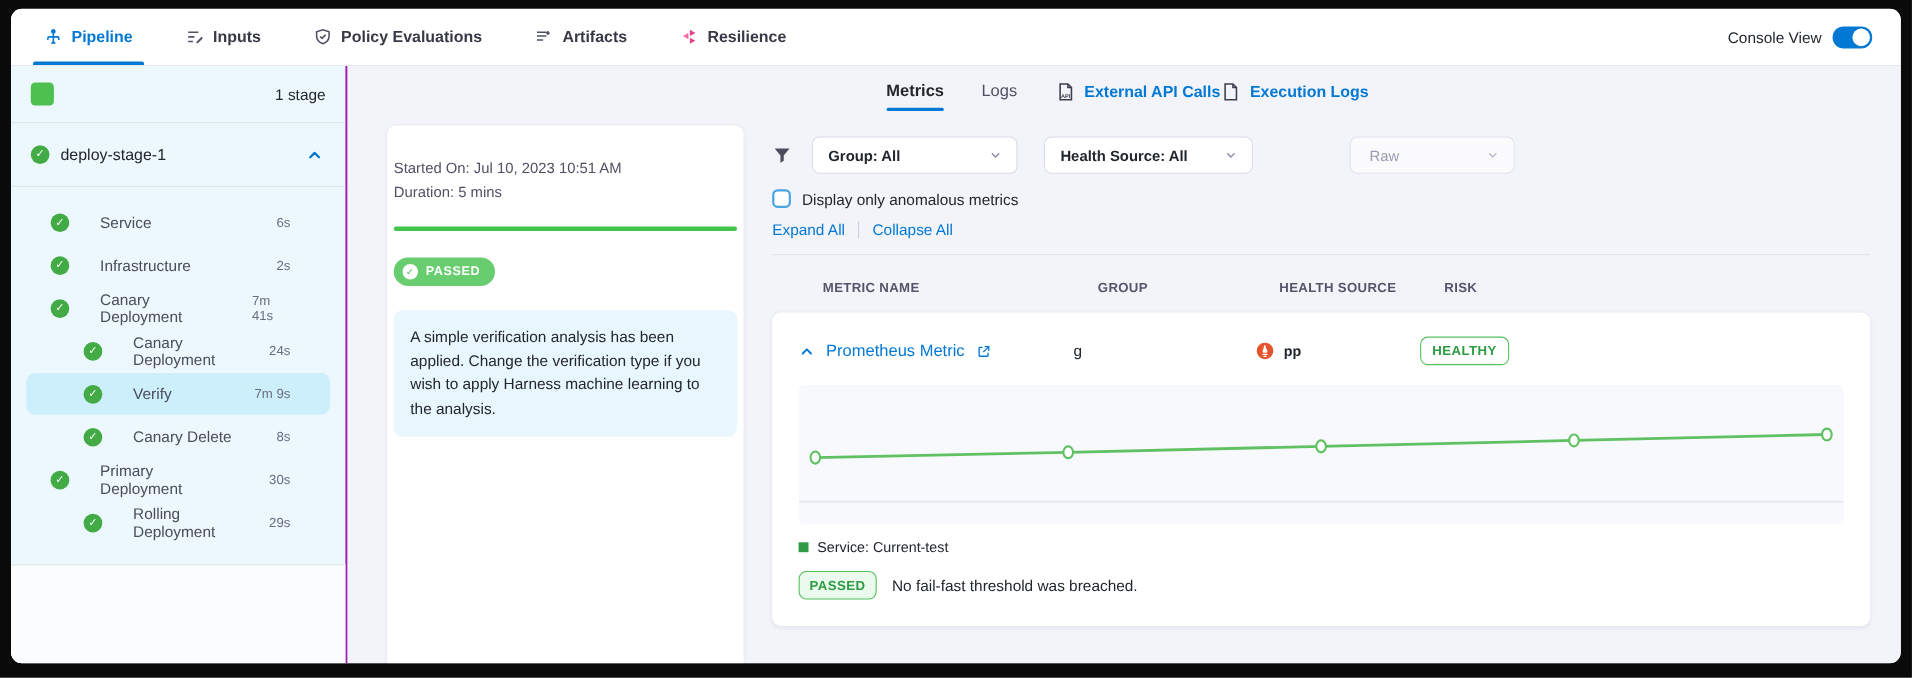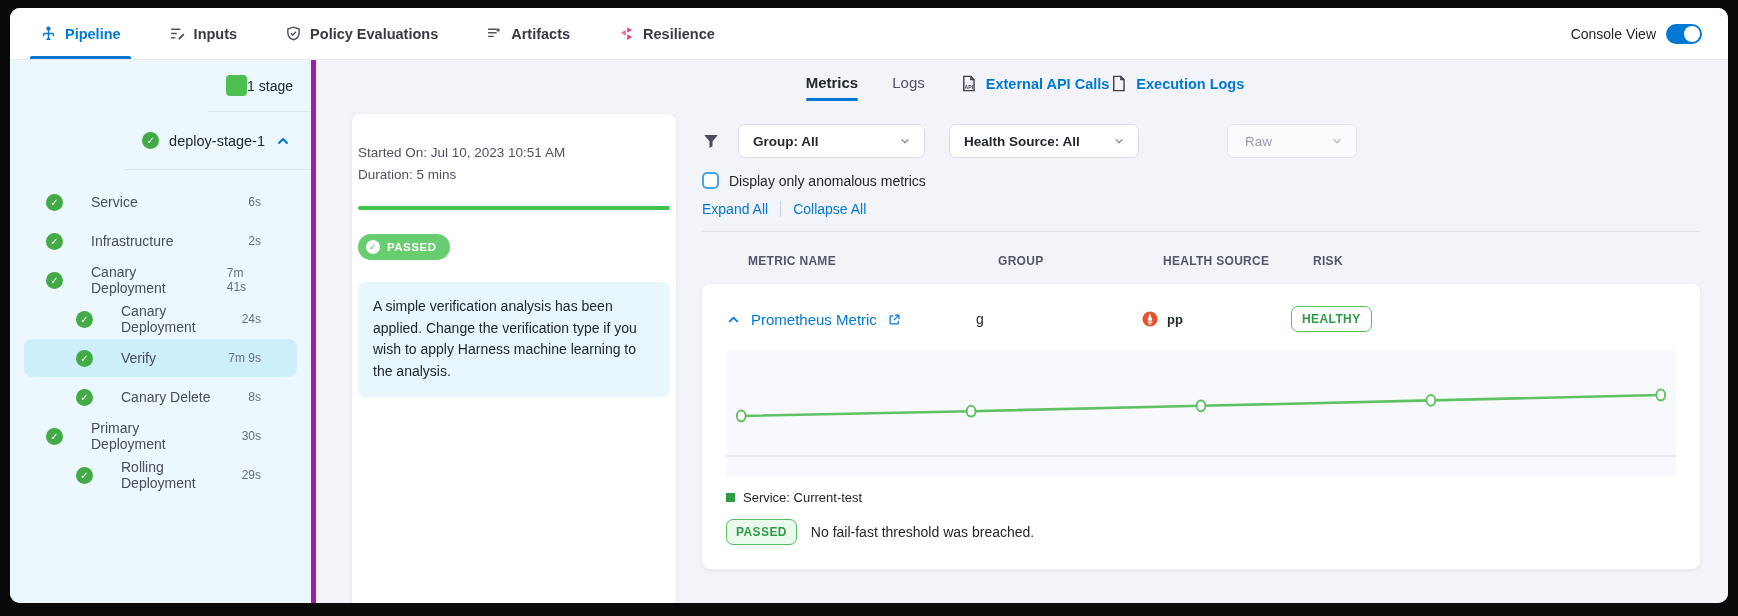--- a/index.html
+++ b/index.html
@@ -15,21 +15,21 @@
   .tab.active { color:#0278d5; }
   .tab.active::after { content:""; position:absolute; left:-6px; right:-6px; bottom:0; height:3px; background:#0278d5; border-radius:2px 2px 0 0; }
   .nav-right { margin-left:auto; display:flex; align-items:center; gap:10px; font-size:14px; color:#22272d; }
   .toggle { width:36px; height:20px; border-radius:10px; background:#0278d5; position:relative; cursor:pointer; }
   .toggle .knob { position:absolute; top:2px; right:2px; width:16px; height:16px; border-radius:50%; background:#fff; }
 
   
   .content { flex:1; display:flex; min-height:0; }
 
   
-  .sidebar { width:306px; flex:0 0 auto; background:#ecf8fd; display:flex; flex-direction:column; border-right:5px solid #a21caf;align-items:flex-end; }
+  .sidebar { width:306px; flex:0 0 auto; background:#ecf8fd; display:flex; flex-direction:column; border-right:2px solid #a21caf; }
   .sb-head { height:52px; display:flex; align-items:center; padding:0 18px; border-bottom:1px solid #dce8ee; }
   .sq { width:21px; height:21px; border-radius:4px; background:#4ec04f; }
   .sb-count { margin-left:auto; font-size:14px; color:#22272d; }
   .sb-stage { height:58px; display:flex; align-items:center; gap:10px; padding:0 20px 0 18px; border-bottom:1px solid #dce8ee; font-size:14.5px; color:#22272d; cursor:pointer; }
   .sb-stage .chev { margin-left:auto; display:inline-flex; }
   .chk { display:inline-flex; width:17px; height:17px; min-width:17px; border-radius:50%; background:#42ab45; color:#fff; font-size:10px; align-items:center; justify-content:center; font-weight:700; }
   .chk::before { content:"✓"; }
   .sb-list { padding:12px 0 4px 0; }
   .sb-item { display:flex; align-items:center; gap:28px; height:38px; margin:1px 14px; padding:0 14px; border-radius:8px; cursor:pointer; }
   .sb-item .lbl { font-size:14px; color:#4a4d5a; }
@@ -60,21 +60,21 @@
   .info-box { margin-top:22px; background:#e8f6fd; border-radius:8px; padding:14px 15px; font-size:14px; color:#22272d; line-height:1.55; }
 
   
   .right { flex:1; display:flex; flex-direction:column; min-width:0; padding-right:12px; }
   .filters { display:flex; align-items:center; margin-top:10px; }
   .funnel { display:inline-flex; width:18px; height:18px; margin-right:18px; }
   .dd { height:34px; background:#fff; border:1px solid #d9dbe7; border-radius:7px; display:flex; align-items:center; padding:0 12px 0 14px; font-size:13.5px; font-weight:600; color:#22272d; cursor:pointer; }
   .dd .dchev { margin-left:auto; display:inline-flex; }
   .dd1 { width:187px; margin-right:24px; }
   .dd2 { width:190px; margin-right:88px; }
-  .dd3 { width:130px; font-weight:400; color:#989ab2; background:#fbfbfe; border-color:#e1e2ec;padding-left:17px; }
+  .dd3 { width:150px; font-weight:400; color:#989ab2; background:#fbfbfe; border-color:#e1e2ec;padding-left:17px; }
   .chkrow { display:flex; align-items:center; gap:10px; margin-top:14px; font-size:14px; color:#22272d; }
   .cbox { width:17px; height:17px; border:2px solid #47a4e0; border-radius:5px; background:#fff; cursor:pointer; }
   .expanders { display:flex; align-items:center; gap:12px; margin-top:12px; font-size:14px; color:#0278d5; }
   .expanders .vsep { width:1px; height:16px; background:#cdd0de; }
   .expanders span { cursor:pointer; }
   .hr { border-top:1px solid #e2e3ee; margin-top:14px; }
   .mgrid { display:grid; grid-template-columns:250px 165px 150px 1fr; align-items:center; }
   .thead { margin-top:22px; padding-left:46px; font-size:12px; font-weight:700; letter-spacing:.3px; color:#53566a; }
   .mcard { margin-top:16px; background:#fff; border-radius:8px; box-shadow:0 1px 4px rgba(40,41,61,.08); padding:22px 24px 24px 24px; }
   .mname { display:flex; align-items:center; gap:10px; font-size:15px; color:#0278d5; cursor:pointer; }

